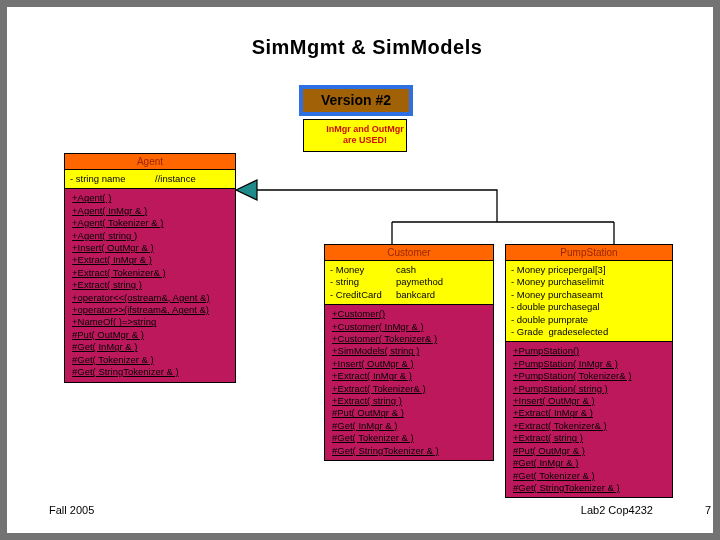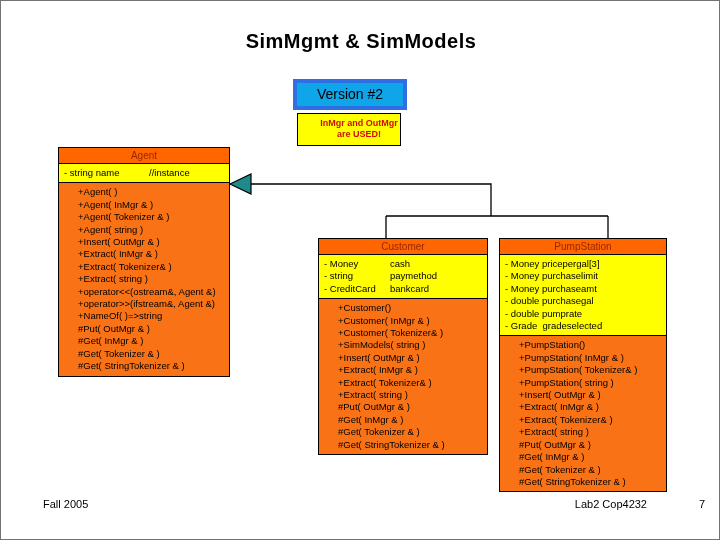--- a/index.html
+++ b/index.html
@@ -3,31 +3,31 @@
 <meta charset="utf-8">
 <style>
   html,body{margin:0;padding:0;background:#fff;}
   .slide{
     position:relative;
     width:720px;height:540px;
     background:#ffffff;
     font-family:"Liberation Sans","DejaVu Sans",sans-serif;
     overflow:hidden;
     box-sizing:border-box;
-    border:1px solid #737373;
+    border:7px solid #737373;
   }
   .title{
     position:absolute;left:0;top:29px;width:720px;
     text-align:center;font-size:20px;font-weight:bold;color:#000;
     letter-spacing:0.5px;
   }
   .version-box{
     position:absolute;left:292px;top:78px;width:114px;height:31px;
-    box-sizing:border-box;background:#0ea5e9;border:4px solid #2f6fe4;
-    text-align:center;font-size:14px;font-weight:normal;color:#000;
+    box-sizing:border-box;background:#a16207;border:4px solid #2f6fe4;
+    text-align:center;font-size:14px;font-weight:bold;color:#000;
     line-height:22px;
   }
   .note-box{
     position:absolute;left:296px;top:112px;width:104px;height:33px;
     box-sizing:border-box;background:#ffff00;border:1px solid #000;
     text-align:center;color:#cc1100;font-size:9px;font-weight:bold;
     padding-top:4px;line-height:11px;padding-left:20px;
   }
   .classbox{
     position:absolute;
@@ -40,22 +40,23 @@
   .class-header{
     background:#ff6600;color:#992600;
     text-align:center;font-size:10px;line-height:15px;height:16px;
     border-bottom:1px solid #000;box-sizing:border-box;
   }
   .class-attrs{
     background:#ffff00;border-bottom:1px solid #000;
     padding:3px 11px 3px 5px;
   }
   .class-methods{
-    background:#f97316;
-    padding:3px 0 3px 19px;
+    background:#be185d;
+    padding:3px 0 3px 7px;
+    text-decoration:underline;
   }
   .row{line-height:12.4px;white-space:pre;display:flex;}
   .col-t{display:inline-block;white-space:pre;}
   .col-n{display:inline-block;white-space:pre;}
   .agent  .col-t{width:85px;}
   .customer .col-t{width:66px;}
   .agent{left:57px;top:146px;width:172px;}
   .customer{left:317px;top:237px;width:170px;}
   .pumpstation{left:498px;top:237px;width:168px;}
   .connectors{position:absolute;left:0;top:0;z-index:1;pointer-events:none;}

